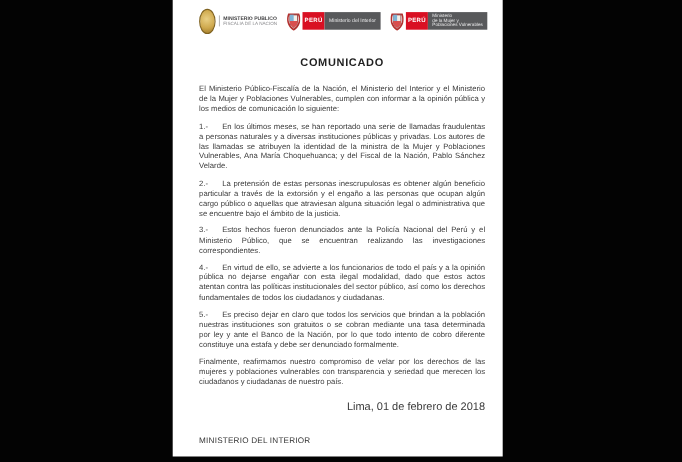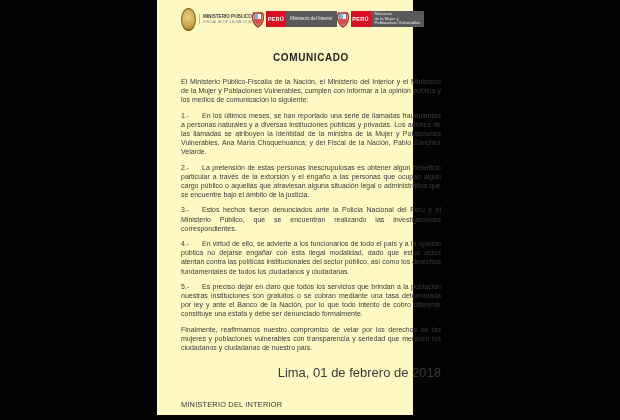--- a/index.html
+++ b/index.html
@@ -6,22 +6,22 @@
   body{
     width:620px;height:420px;
     background:#030303;
     position:relative;
     overflow:hidden;
     font-family:"Liberation Sans", sans-serif;
   }
   .paper{
     position:absolute;
     left:157px; top:0;
-    width:256px; height:415px;
-    background:#fef9c3;
+    width:300px; height:415px;
+    background:#ffffff;
   }
   
   .logos{
     position:absolute;
     top:7px; left:24px; right:14px;
     height:24px;
     display:flex;
     justify-content:space-between;
     align-items:center;
   }
@@ -80,21 +80,21 @@
   .para{
     font-size:7px;
     line-height:9.2px;
     text-align:justify;
     margin:0 0 6px 0;
     color:#3a3a3a;
   }
   .pnum{display:inline-block;width:12px;}
   .pgap{display:inline-block;width:9px;}
   .dateline{
-    font-size:13px;
+    font-size:10px;
     text-align:right;
     color:#3a3a3a;
     margin:13px 0 0 0;
   }
   .signatures{margin-top:17px;}
   .sig-line{
     font-size:7.4px;
     line-height:15.4px;
     color:#333;
     letter-spacing:.2px;

